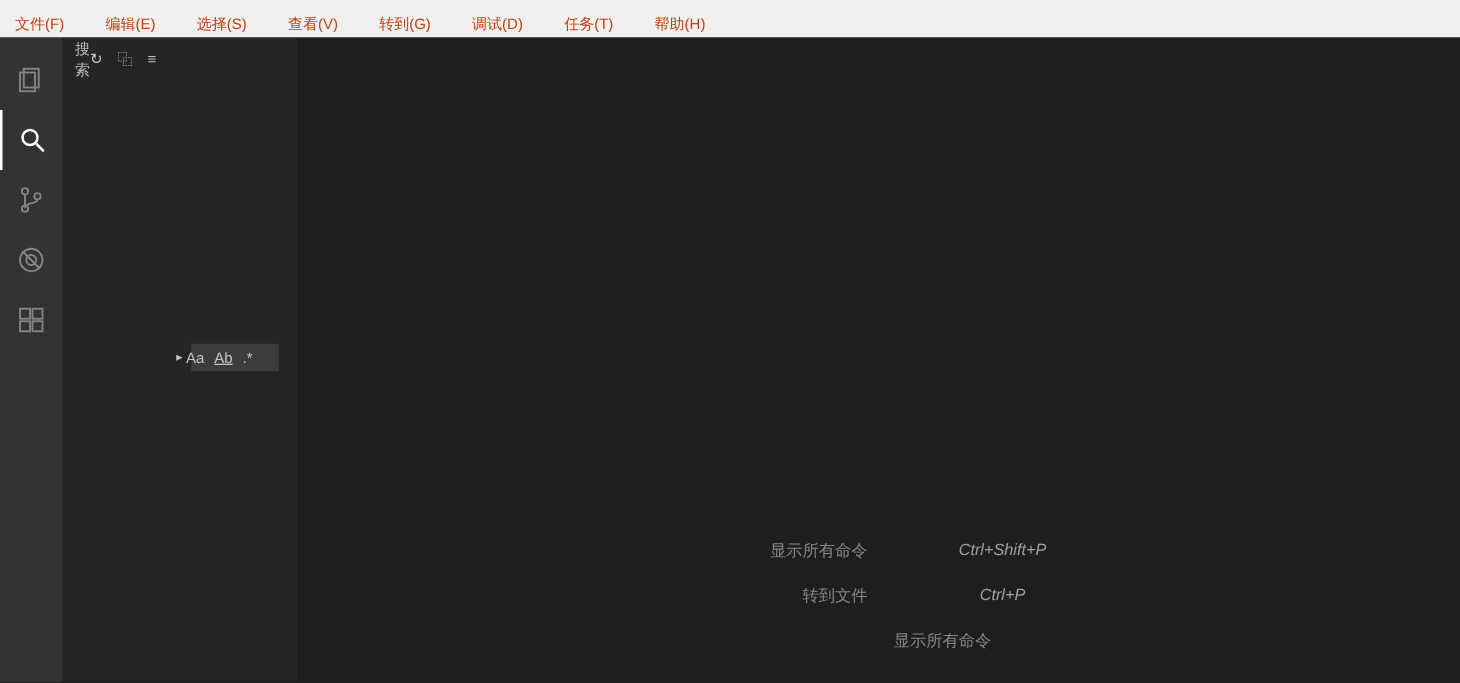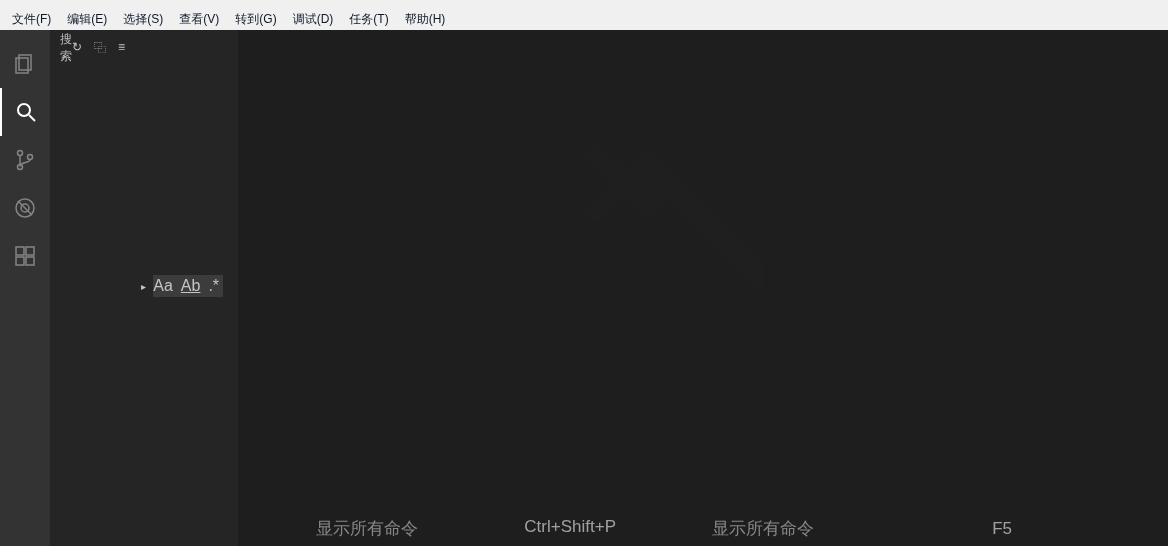--- a/index.html
+++ b/index.html
@@ -1,42 +1,42 @@
 <!DOCTYPE html>
 <html><head>
 <meta charset="utf-8">
 <style>
   * { margin:0; padding:0; box-sizing:border-box; }
   body { width:1168px; height:546px; background:#1e1e1e; font-family:"Segoe UI","Microsoft YaHei",sans-serif; font-size:13px; color:#cccccc; overflow:hidden; }
   .titlebar { height:8px; background:#f0f0f0; }
-  .menubar { height:22px; background:#f0f0f0; display:flex; align-items:center; padding:0 4px; color:#0f172a; font-size:12px; }
+  .menubar { height:22px; background:#f0f0f0; display:flex; align-items:center; padding:0 4px; color:#c2410c; font-size:12px;gap:17px; }
   .menubar .menu-item { padding:2px 8px; cursor:pointer; }
   .app { display:flex; height:calc(546px - 30px); }
   .activitybar { width:50px; background:#333333; display:flex; flex-direction:column; align-items:center; padding-top:10px; }
   .activitybar .act-item { width:50px; height:48px; display:flex; align-items:center; justify-content:center; cursor:pointer; color:#858585; }
   .activitybar .act-item.active { color:#ffffff; border-left:2px solid #ffffff; }
   .sidebar { width:188px; background:#252526; display:flex; }
   .sidebar-header { height:35px; display:flex; align-items:center; justify-content:space-between; padding:0 10px; color:#bbb; font-size:12px; }
   .sidebar-header .hdr-actions { display:flex; gap:12px; color:#c5c5c5; }
   .sidebar-header .hdr-actions span { cursor:pointer; }
   .search-row { display:flex; align-items:center; padding:0 6px 4px 6px; }
   .search-row .caret { width:12px; color:#c5c5c5; font-size:10px; cursor:pointer; }
   .search-input-wrap { position:relative; flex:1; }
   .search-input { width:100%; background:#3c3c3c; border:none; color:#ccc; font-size:12px; padding:4px 64px 4px 6px; outline:none; }
   .search-input::placeholder { color:#8a8a8a; }
-  .search-icons { position:absolute; right:3px; top:50%; transform:translateY(-50%); display:flex; gap:6px; font-size:16px; color:#c5c5c5;text-align:right; }
+  .search-icons { position:absolute; right:20px; top:50%; transform:translateY(-50%); display:flex; gap:6px; font-size:12px; color:#c5c5c5;text-align:right; }
   .search-icons span { cursor:pointer; padding:0 1px; }
   .search-icons .ab { text-decoration:underline; }
   .ellipsis-row { text-align:right; padding:0 12px; color:#c5c5c5; cursor:pointer; font-size:14px; letter-spacing:2px; }
   .editor { flex:1; background:#1e1e1e; position:relative; }
   .watermark { position:absolute; left:50%; top:30%; transform:translate(-50%,-50%); opacity:0.12; }
-  .shortcuts { position:absolute; left:0; right:0; bottom:6px; display:flex; flex-direction:row; gap:18px; align-items:center; color:rgba(204,204,204,0.6); font-size:17px; }
+  .shortcuts { position:absolute; left:0; right:0; bottom:6px; display:flex; flex-direction:column; gap:18px; align-items:center; color:rgba(204,204,204,0.6); font-size:13px; }
   .shortcut-row { display:flex; gap:18px; }
   .shortcut-row .label { width:180px; text-align:right; }
-  .shortcut-row .keys { width:180px; text-align:right; color:rgba(204,204,204,0.75); }
+  .shortcut-row .keys { width:180px; text-align:center; color:rgba(204,204,204,0.75);font-style:italic; }
 </style>
 </head>
 <body>
 
 <div class="titlebar"></div>
 
 <div class="menubar">
   <div class="menu-item">文件(F)</div>
   <div class="menu-item">编辑(E)</div>
   <div class="menu-item">选择(S)</div>
@@ -117,20 +117,23 @@
         <path d="M72 10 L90 18 L90 82 L72 90 L30 50 Z" fill="#222222"></path>
         <path d="M72 90 L30 50 L12 64 L6 60 L30 38 L72 78 Z" fill="#262626"></path>
       </svg>
     </div>
     <div class="shortcuts">
       <div class="shortcut-row">
         <span class="label">显示所有命令</span>
         <span class="keys">Ctrl+Shift+P</span>
       </div>
       <div class="shortcut-row">
+        <span class="label">转到文件</span>
+        <span class="keys">Ctrl+P</span>
+      </div>
+      <div class="shortcut-row">
         <span class="label">显示所有命令</span>
       </div>
       <div class="shortcut-row">
-        <span class="keys">F5</span>
       </div>
     </div>
   </div>
 </div>
 
 </body></html>

